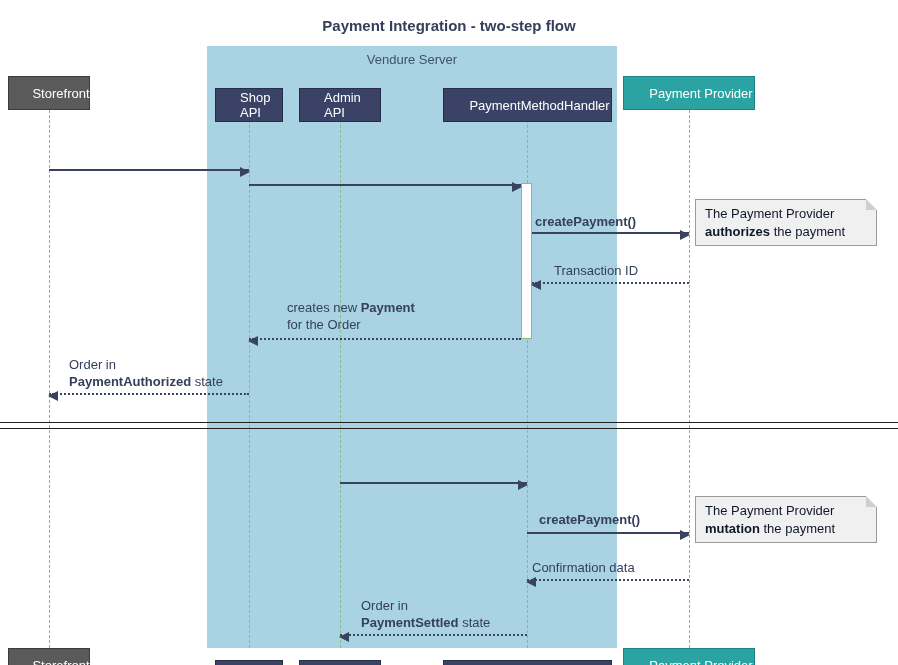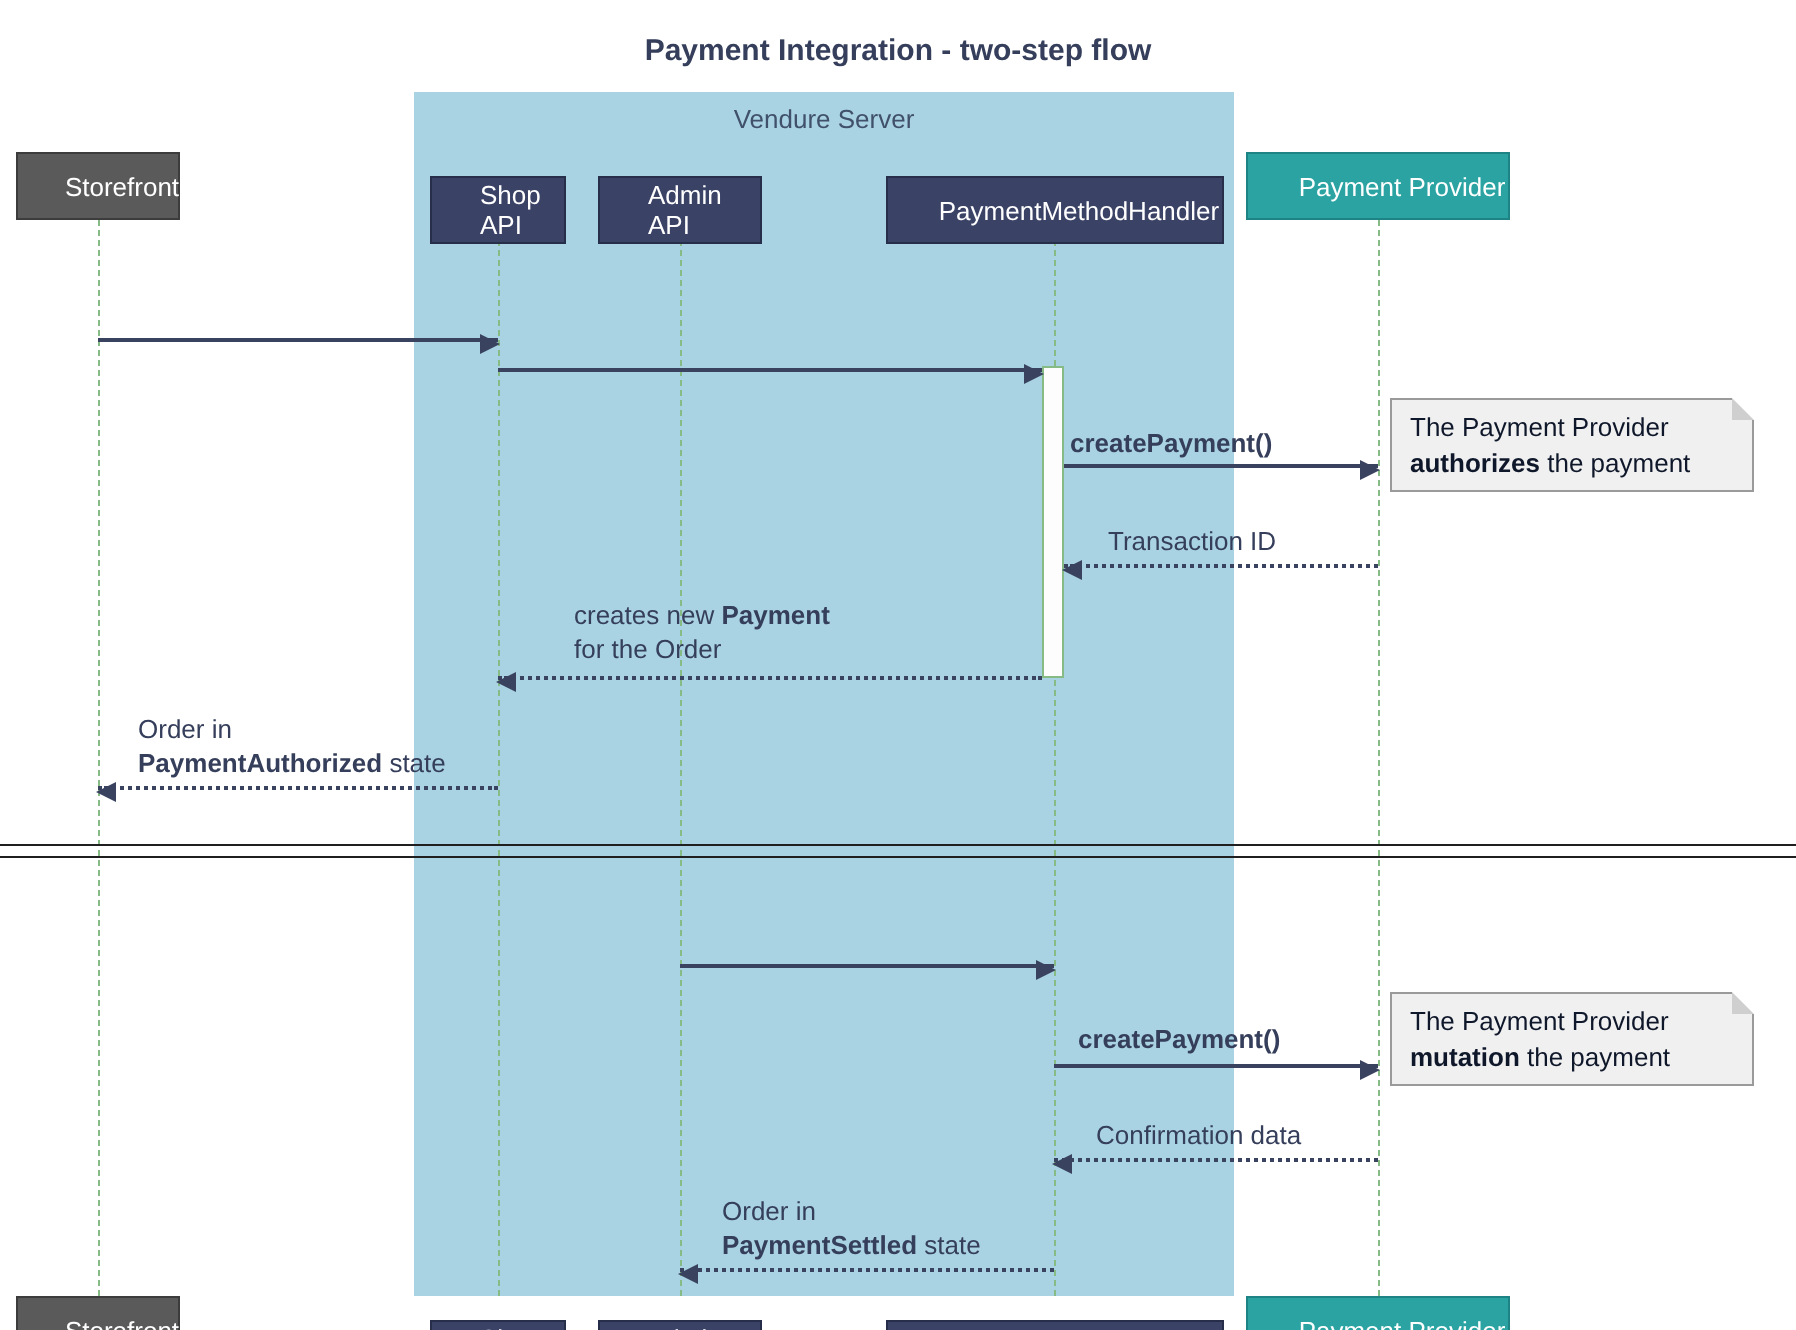--- a/index.html
+++ b/index.html
@@ -146,21 +146,21 @@
   <div class="arrow solid" style="left:527px;top:532px;width:162px">
     <i class="head right"></i>
   </div>
 
   <div class="note" style="top:496px">
     <i class="fold"></i>
     <span>The Payment Provider</span><br>
     <b>mutation</b><span> the payment</span>
   </div>
 
-  <div class="msg-label" style="left:548px;top:559px">
+  <div class="msg-label" style="left:532px;top:559px">
     <span>Confirmation data</span>
   </div>
   <div class="arrow dotted" style="left:527px;top:579px;width:162px">
     <i class="head left"></i>
   </div>
 
   <div class="msg-label" style="left:361px;top:597px">
     <span>Order in</span><br>
     <b>PaymentSettled</b><span> state</span>
   </div>

